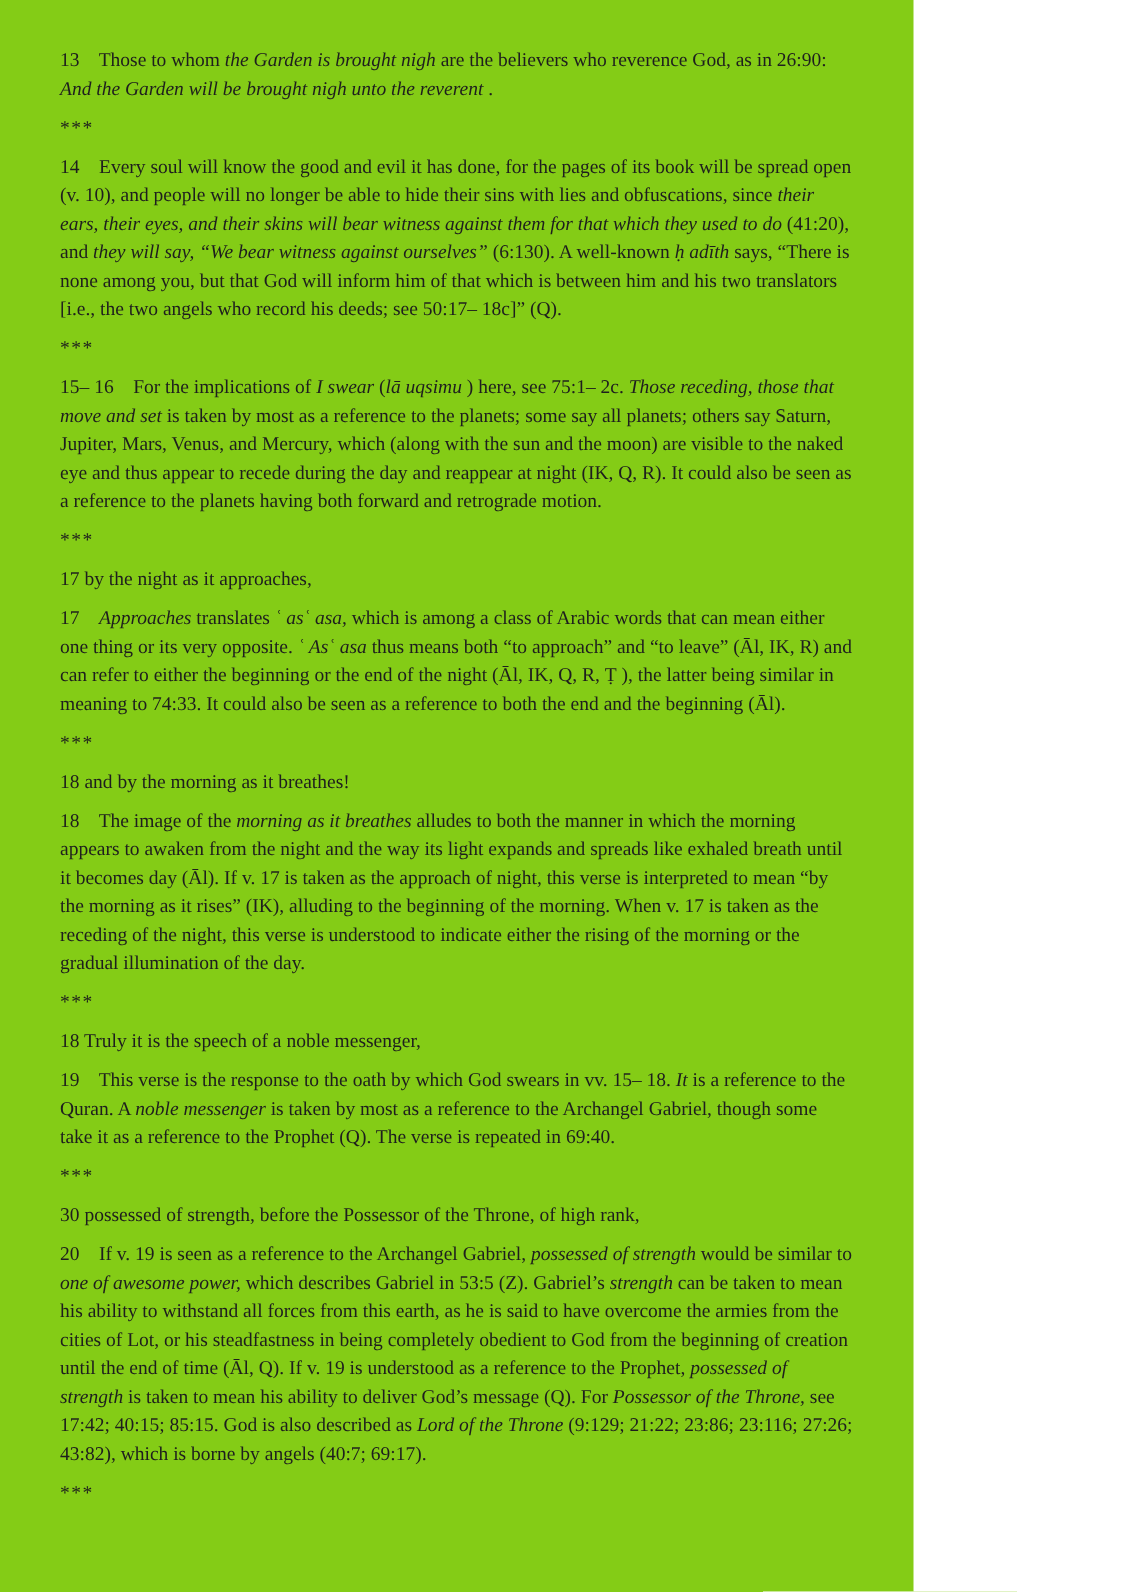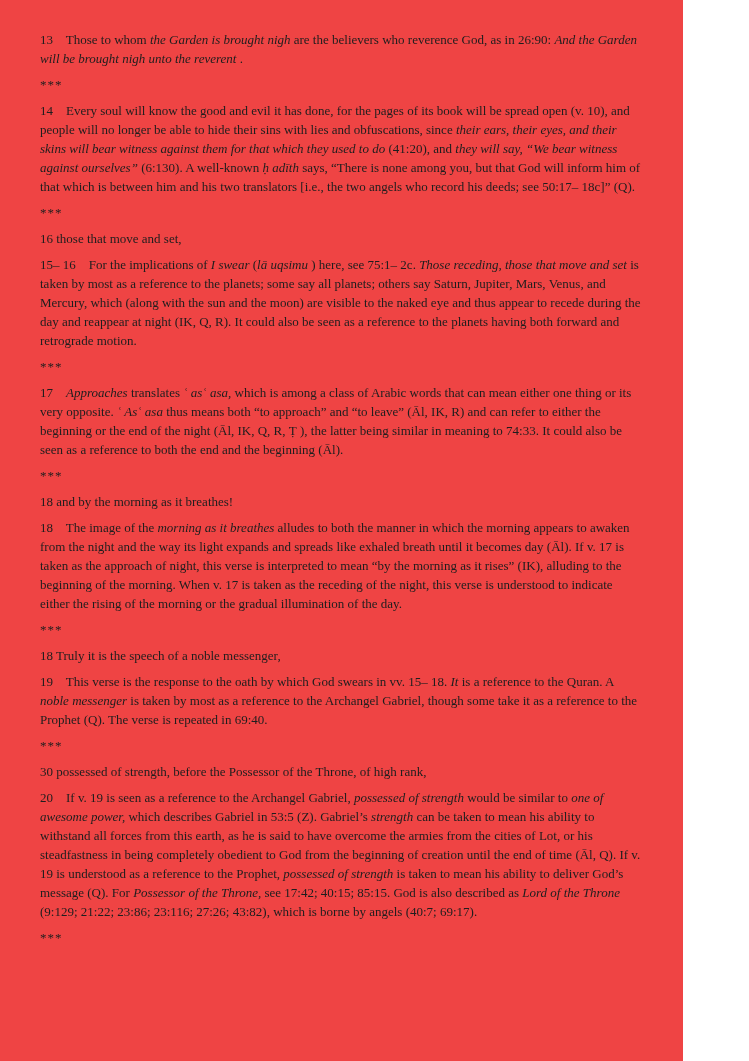--- a/index.html
+++ b/index.html
@@ -7,28 +7,28 @@
     padding: 0;
     background: #ffffff;
   }
   body {
     width: 749px;
     height: 1061px;
     overflow: hidden;
   }
   .page {
     box-sizing: border-box;
-    width: 683px;
+    width: 609px;
     height: 1061px;
     padding: 30px 40px 0 40px;
     font-family: "Liberation Serif", "DejaVu Serif", serif;
     font-size: 13px;
     line-height: 19px;
     color: #1e1e1e;
-    background: #ef4444;
+    background: #84cc16;
   }
   .block {
     margin: 0 0 7px 0;
     white-space: pre-wrap;
     text-align: left;
   }
   .block span.it {
     font-style: italic;
   }
   .block span.rm {
@@ -40,23 +40,23 @@
 </style>
 </head>
 <body>
 
 <div class="page">
   <div id="content">
       <p class="block"><span class="rm">13    Those to whom </span><span class="it">the Garden is brought nigh</span><span class="rm"> are the believers who reverence God, as in 26:90: </span><span class="it">And the Garden will be brought nigh unto the reverent</span><span class="rm"> .</span></p>
       <p class="block separator"><span class="rm">***</span></p>
       <p class="block"><span class="rm">14    Every soul will know the good and evil it has done, for the pages of its book will be spread open (v. 10), and people will no longer be able to hide their sins with lies and obfuscations, since </span><span class="it">their ears, their eyes, and their skins will bear witness against them for that which they used to do</span><span class="rm"> (41:20), and </span><span class="it">they will say, “We bear witness against ourselves”</span><span class="rm"> (6:130). A well-known </span><span class="it">ḥ adīth</span><span class="rm"> says, “There is none among you, but that God will inform him of that which is between him and his two translators [i.e., the two angels who record his deeds; see 50:17– 18c]” (Q).</span></p>
       <p class="block separator"><span class="rm">***</span></p>
-      <p class="block"><span class="rm">16 those that move and set,</span></p>
       <p class="block"><span class="rm">15– 16    For the implications of </span><span class="it">I swear</span><span class="rm"> (</span><span class="it">lā uqsimu</span><span class="rm"> ) here, see 75:1– 2c. </span><span class="it">Those receding, those that move and set</span><span class="rm"> is taken by most as a reference to the planets; some say all planets; others say Saturn, Jupiter, Mars, Venus, and Mercury, which (along with the sun and the moon) are visible to the naked eye and thus appear to recede during the day and reappear at night (IK, Q, R). It could also be seen as a reference to the planets having both forward and retrograde motion.</span></p>
       <p class="block separator"><span class="rm">***</span></p>
+      <p class="block"><span class="rm">17 by the night as it approaches,</span></p>
       <p class="block"><span class="rm">17    </span><span class="it">Approaches</span><span class="rm"> translates </span><span class="it">ʿ asʿ asa,</span><span class="rm"> which is among a class of Arabic words that can mean either one thing or its very opposite. </span><span class="it">ʿ Asʿ asa</span><span class="rm"> thus means both “to approach” and “to leave” (Āl, IK, R) and can refer to either the beginning or the end of the night (Āl, IK, Q, R, Ṭ ), the latter being similar in meaning to 74:33. It could also be seen as a reference to both the end and the beginning (Āl).</span></p>
       <p class="block separator"><span class="rm">***</span></p>
       <p class="block"><span class="rm">18 and by the morning as it breathes!</span></p>
       <p class="block"><span class="rm">18    The image of the </span><span class="it">morning as it breathes</span><span class="rm"> alludes to both the manner in which the morning appears to awaken from the night and the way its light expands and spreads like exhaled breath until it becomes day (Āl). If v. 17 is taken as the approach of night, this verse is interpreted to mean “by the morning as it rises” (IK), alluding to the beginning of the morning. When v. 17 is taken as the receding of the night, this verse is understood to indicate either the rising of the morning or the gradual illumination of the day.</span></p>
       <p class="block separator"><span class="rm">***</span></p>
       <p class="block"><span class="rm">18 Truly it is the speech of a noble messenger,</span></p>
       <p class="block"><span class="rm">19    This verse is the response to the oath by which God swears in vv. 15– 18. </span><span class="it">It</span><span class="rm"> is a reference to the Quran. A </span><span class="it">noble messenger</span><span class="rm"> is taken by most as a reference to the Archangel Gabriel, though some take it as a reference to the Prophet (Q). The verse is repeated in 69:40.</span></p>
       <p class="block separator"><span class="rm">***</span></p>
       <p class="block"><span class="rm">30 possessed of strength, before the Possessor of the Throne, of high rank,</span></p>
       <p class="block"><span class="rm">20    If v. 19 is seen as a reference to the Archangel Gabriel, </span><span class="it">possessed of strength</span><span class="rm"> would be similar to </span><span class="it">one of awesome power,</span><span class="rm"> which describes Gabriel in 53:5 (Z). Gabriel’s </span><span class="it">strength</span><span class="rm"> can be taken to mean his ability to withstand all forces from this earth, as he is said to have overcome the armies from the cities of Lot, or his steadfastness in being completely obedient to God from the beginning of creation until the end of time (Āl, Q). If v. 19 is understood as a reference to the Prophet, </span><span class="it">possessed of strength</span><span class="rm"> is taken to mean his ability to deliver God’s message (Q). For </span><span class="it">Possessor of the Throne,</span><span class="rm"> see 17:42; 40:15; 85:15. God is also described as </span><span class="it">Lord of the Throne</span><span class="rm"> (9:129; 21:22; 23:86; 23:116; 27:26; 43:82), which is borne by angels (40:7; 69:17).</span></p>

